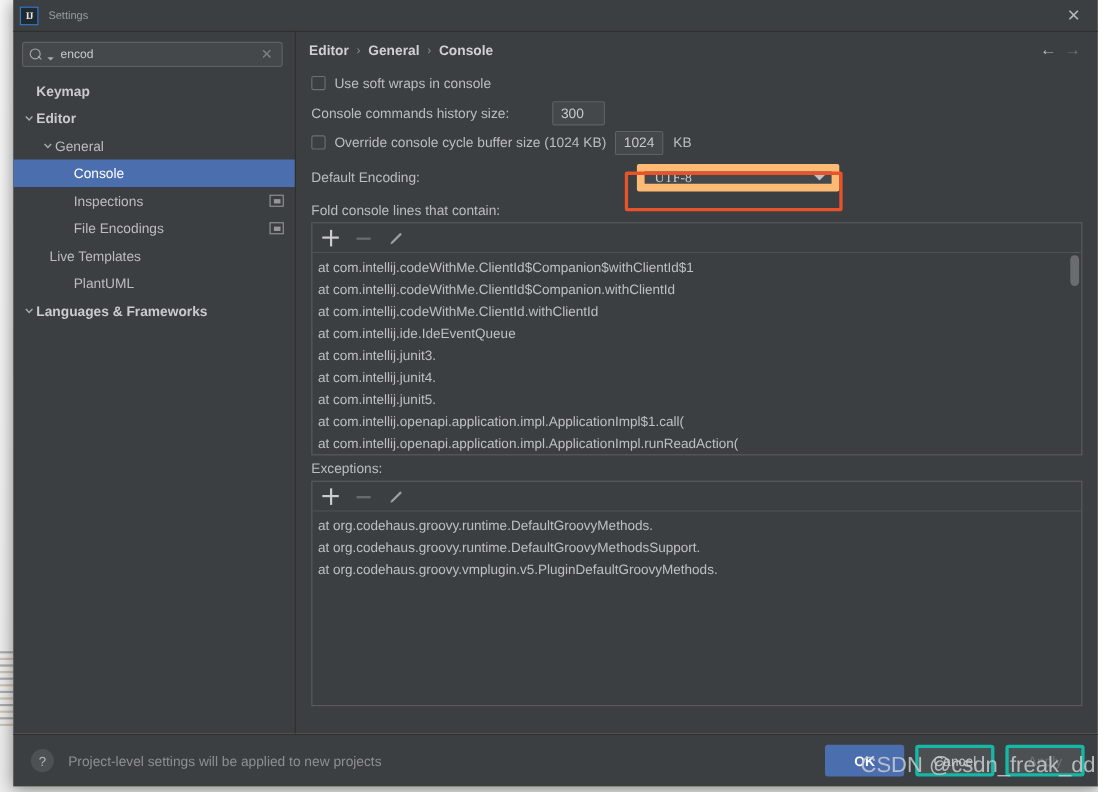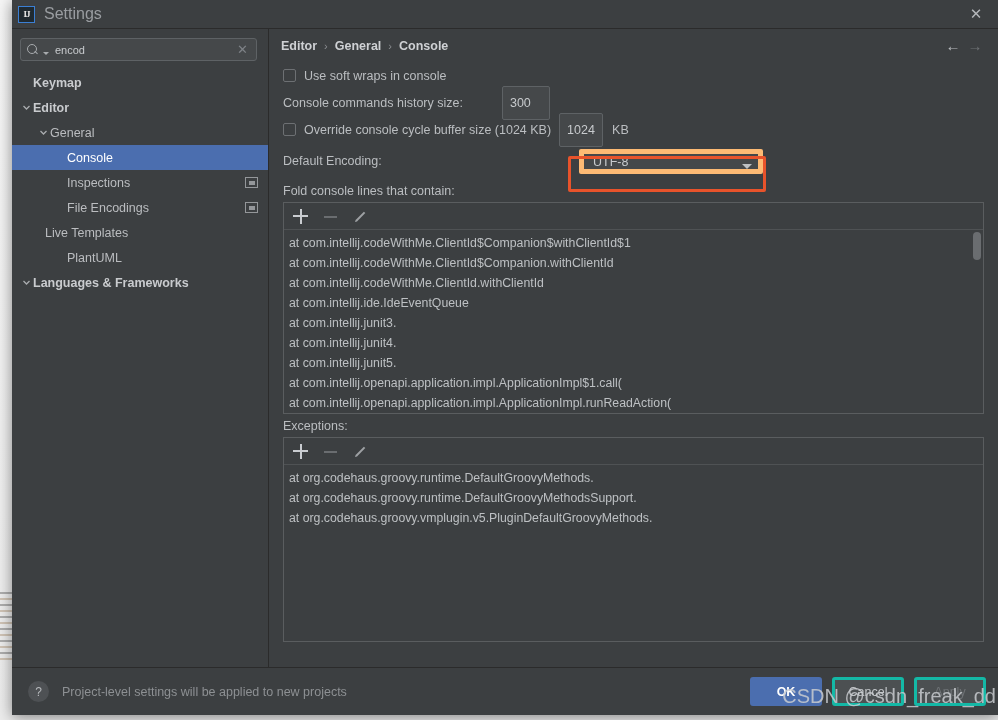--- a/index.html
+++ b/index.html
@@ -40,21 +40,21 @@
     flex: 0 0 29px;
   }
   .ij-logo {
     width: 17px; height: 17px; margin-left: 6px; margin-right: 9px;
     background: #202a31; border: 1.5px solid #3b7fd4;
     display: flex; align-items: center; justify-content: center;
     color: #e8e8e8; font-size: 9px; font-weight: bold;
     letter-spacing: -1px;
     font-family: "Liberation Serif", serif;
   }
-  .title-text { color: #9a9da1; font-size: 16px; }
+  .title-text { color: #9a9da1; font-size: 10px; }
   .title-spacer { flex: 1; }
   .close-btn {
     width: 44px; height: 28px; color: #b4b7ba; font-size: 15px;
     display: flex; align-items: center; justify-content: center;
     cursor: pointer;
   }
 
   
   .dialog-body { flex: 1; display: flex; min-height: 0; }
 
@@ -144,37 +144,38 @@
 
   .row { display: flex; align-items: center; height: 27px; }
   .cb {
     width: 13px; height: 13px; border: 1px solid #6d7073; background: #3c3f41;
     flex: 0 0 13px; margin-right: 8px; border-radius: 2px; cursor: pointer;
   }
   .lbl { color: #bbbec1; font-size: 12.5px; }
   .txtfield {
     background: #45484a; border: 1px solid #5e6265; border-radius: 2px;
     height: 22px; color: #c7cacd; font-size: 12.5px;
-    display: flex; align-items: center; padding: 16px 7px;
+    display: flex; align-items: center; padding: 4px 7px;
   }
   .unit { color: #bbbec1; font-size: 12.5px; margin-left: 9px; }
 
   
   .enc-row { display: flex; align-items: center; height: 36px; }
   .enc-highlight {
     position: absolute; left: 556px; top: 156px;
     width: 198px; height: 36px;
     border: 3px solid #e8532b; border-radius: 2px;
     pointer-events: none;
   }
   .combo {
     width: 184px; height: 25px; background: #45484a;
-    border: 5px solid #fdba74; border-radius: 2px;
-    display: flex; align-items: flex-end; padding: 0 6px 0 9px;
+    border: 7px solid #fdba74; border-radius: 2px;
+    display: flex; align-items: center; padding: 0 6px 0 9px;
     cursor: pointer;
+    font-family: Liberation Serif, serif;
   }
   .combo-value { flex: 1; color: #c7cacd; font-size: 12.5px; }
   .combo-arrow {
     width: 0; height: 0; border-left: 5px solid transparent;
     border-right: 5px solid transparent; border-top: 5px solid #bdc0c3;
   }
 
   .section-label { color: #bbbec1; font-size: 12.5px; margin: 5px 0 4px 0; }
 
   .listbox {

